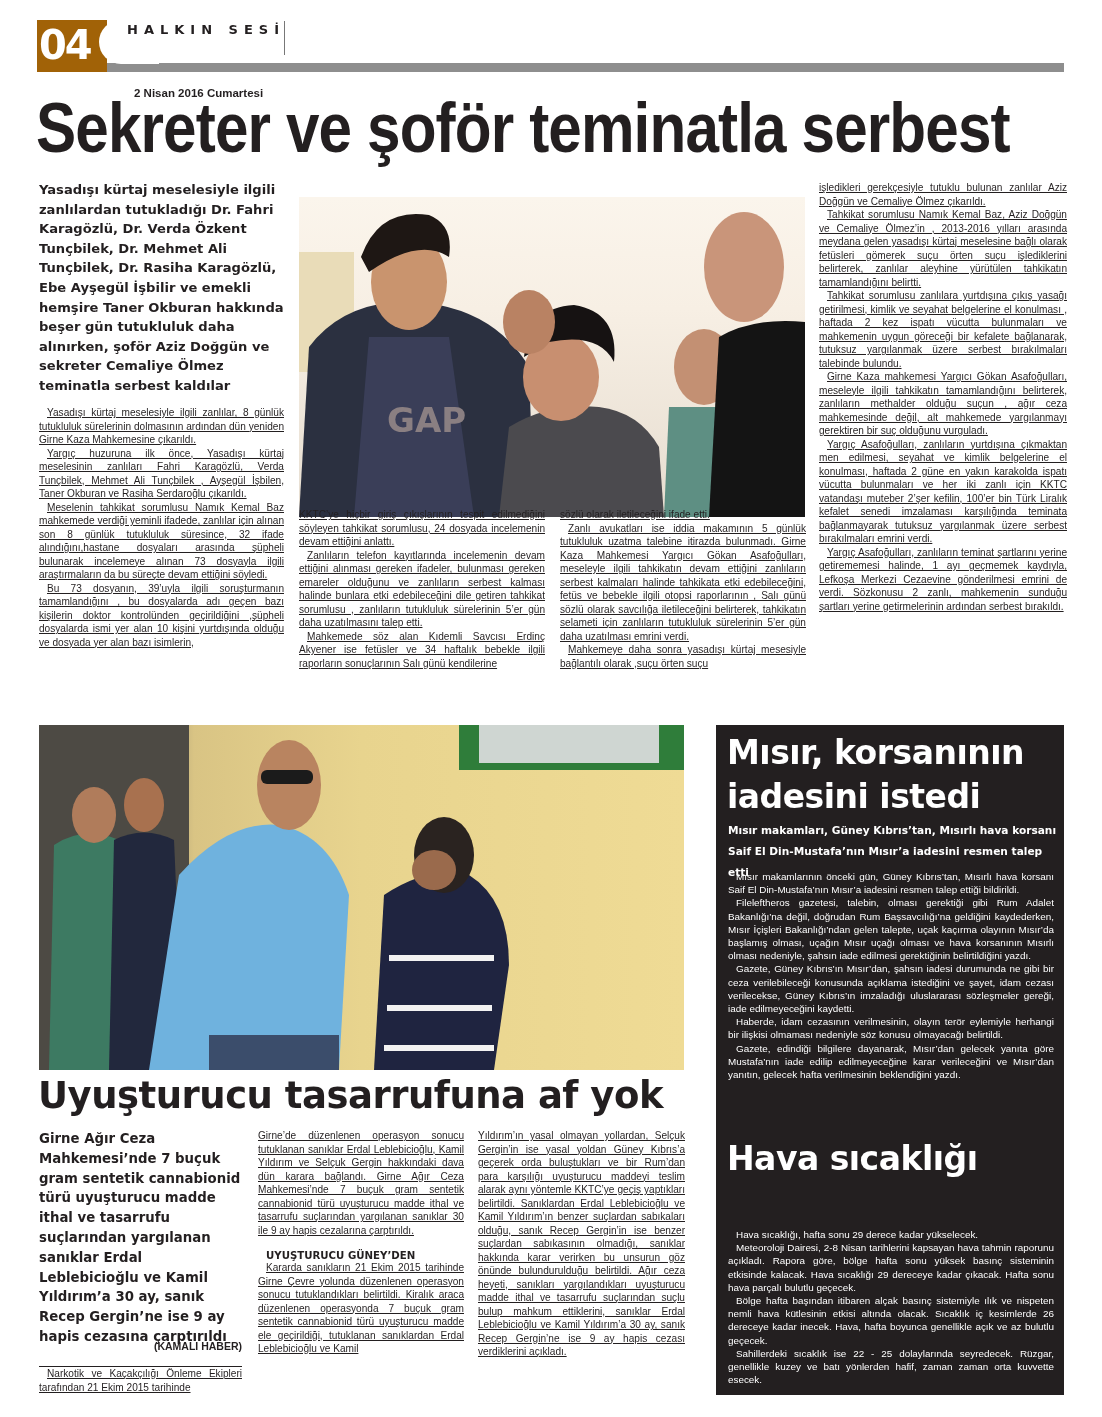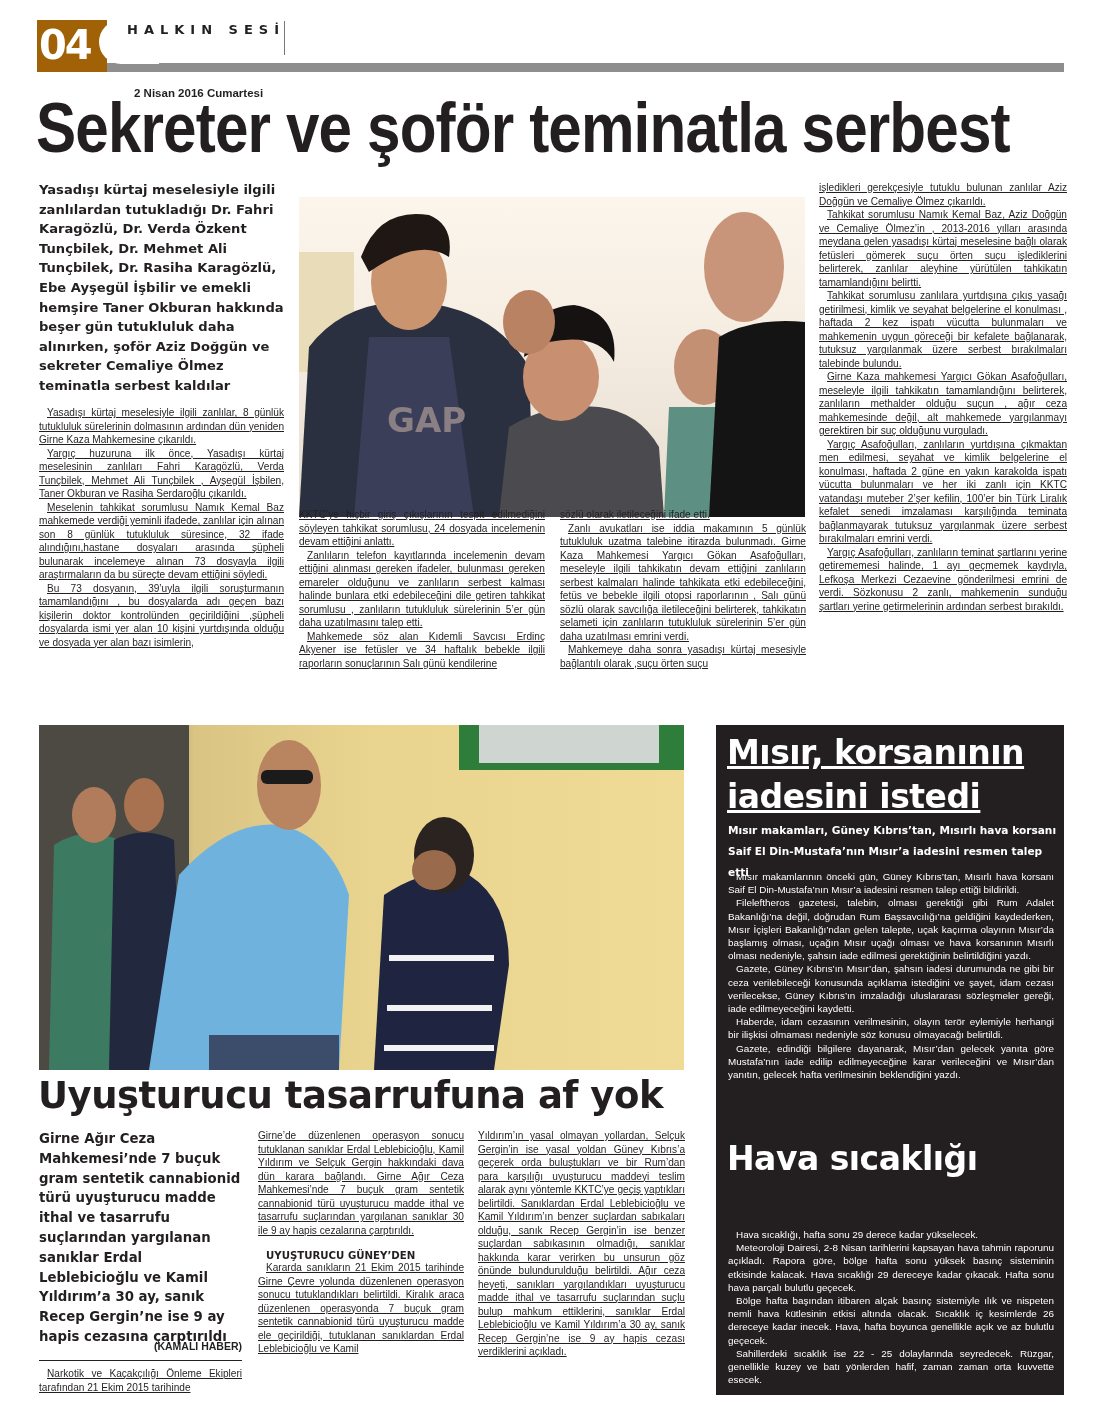--- a/index.html
+++ b/index.html
@@ -29,30 +29,30 @@
   .c4 { left: 819px; top: 181px; width: 248px; }
 
   .photo1 { position: absolute; left: 299px; top: 197px; width: 506px; height: 320px; overflow: hidden;
     background: linear-gradient(180deg, #fbf5ec 0%, #f7efe4 35%, #e6ddd0 100%); }
   .photo2 { position: absolute; left: 39px; top: 725px; width: 645px; height: 345px; overflow: hidden;
     background: linear-gradient(90deg, #5c574e 0%, #6e6a60 14%, #d9c484 24%, #e8d48e 50%, #efdb95 100%); }
 
   
   .headline2 { position: absolute; left: 38px; top: 1074px; width: 650px; font: bold 37px "DejaVu Sans", sans-serif; letter-spacing: -0.5px; color: #231f20; white-space: nowrap; }
   .lead2 { position: absolute; left: 39px; top: 1129px; width: 205px; font: bold 13.3px/19.8px "DejaVu Sans", sans-serif; color: #231f20; }
-  .byline { position: absolute; left: 39px; top: 1340px; width: 203px; text-align: right; font: bold 10.5px "Liberation Sans", sans-serif; color: #231f20; padding-bottom: 8px; border-bottom: 1.5px solid #231f20; }
+  .byline { position: absolute; left: 39px; top: 1340px; width: 203px; text-align: right; font: bold 10.5px "Liberation Sans", sans-serif; color: #231f20; padding-bottom: 14px; border-bottom: 1.5px solid #231f20; }
   .c5 { left: 39px; top: 1367px; width: 203px; }
   .c6 { left: 258px; top: 1129px; width: 206px; }
   .c7 { left: 478px; top: 1129px; width: 207px; }
   .subhead { font: bold 10.2px "DejaVu Sans", sans-serif; margin-top: 13px; text-indent: 8px; }
 
   
   .dark { position: absolute; left: 716px; top: 725px; width: 348px; height: 670px; background: #231f20; color: #fff; }
   .dark h2 { position: absolute; left: 11px; font: bold 33px/44px "DejaVu Sans", sans-serif; color: #fff; letter-spacing: -0.5px; }
-  .dark .h2a { top: 6px; text-decoration: underline; }
+  .dark .h2a { top: 6px; }
   .dark .h2b { top: 412px; }
   .dark .sub { position: absolute; left: 12px; top: 95px; width: 330px; font: bold 10.6px/21px "DejaVu Sans", sans-serif; color: #fff; }
   .dark .dcol { position: absolute; left: 12px; width: 326px; font: 9.9px/13.2px "Liberation Sans", sans-serif; color: #fff; text-align: justify; }
   .dark .dcol p { text-indent: 8px; }
   .dark .d1 { top: 145px; }
   .dark .d2 { top: 503px; }
 </style>
 </head>
 <body>
 

